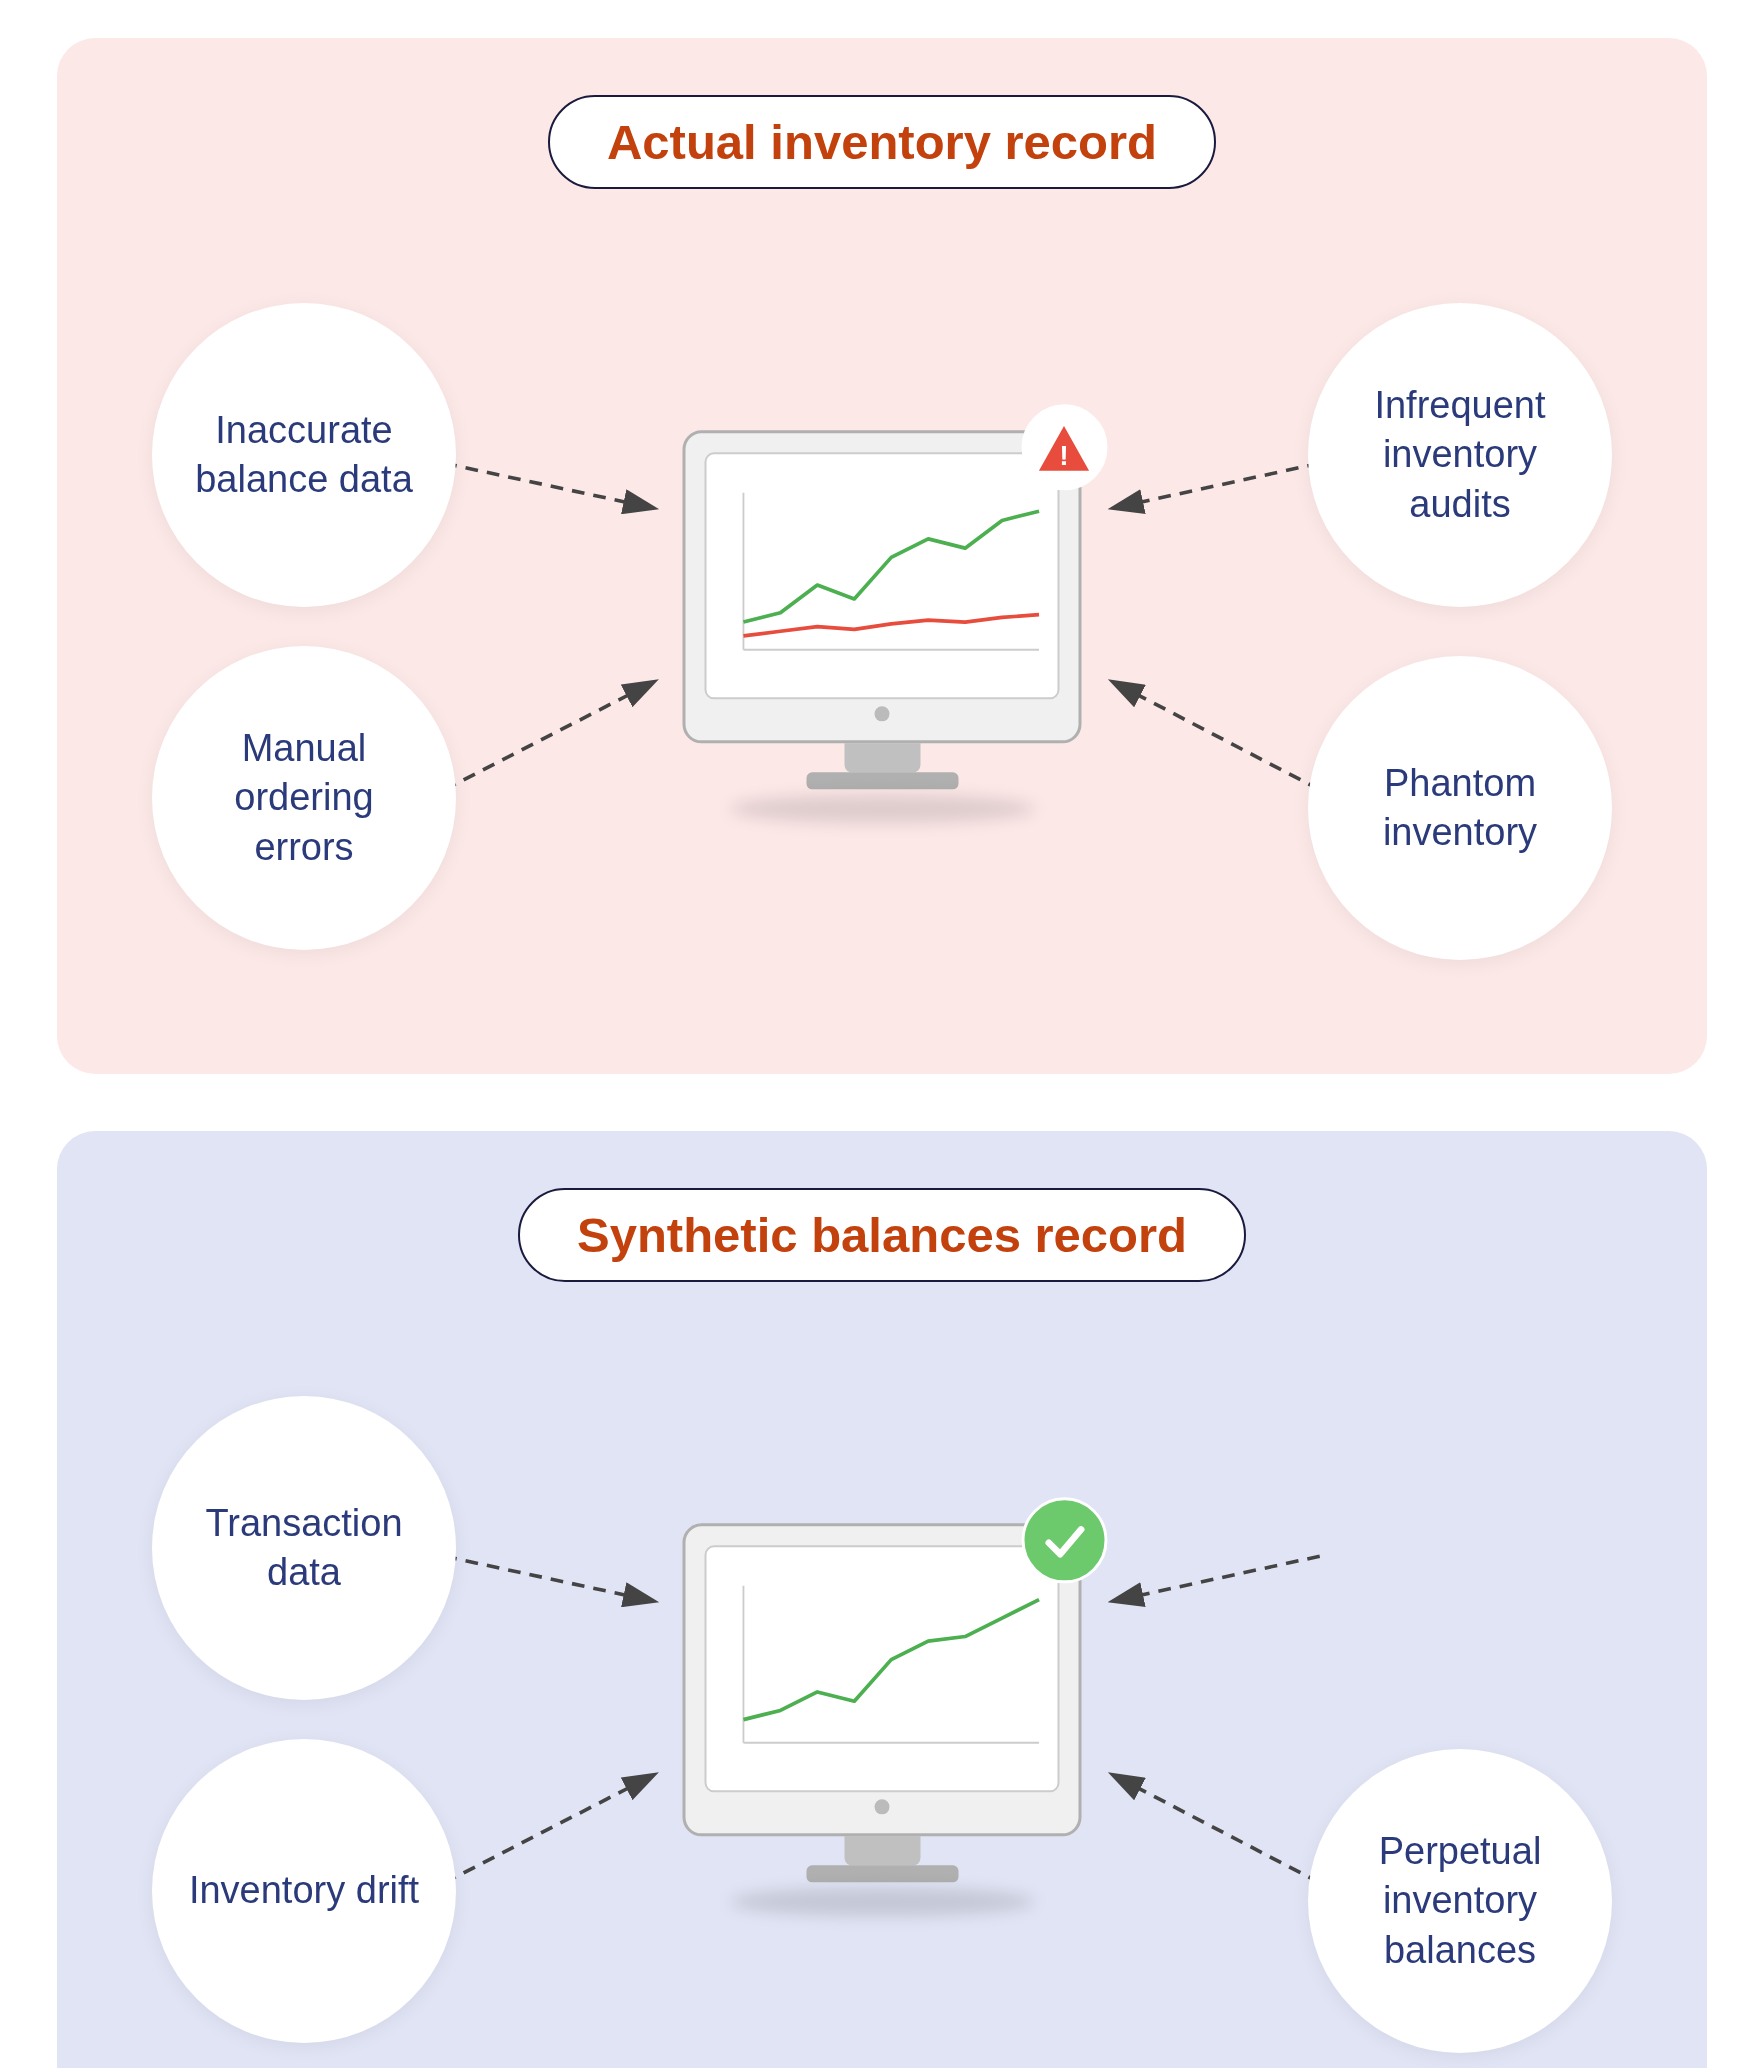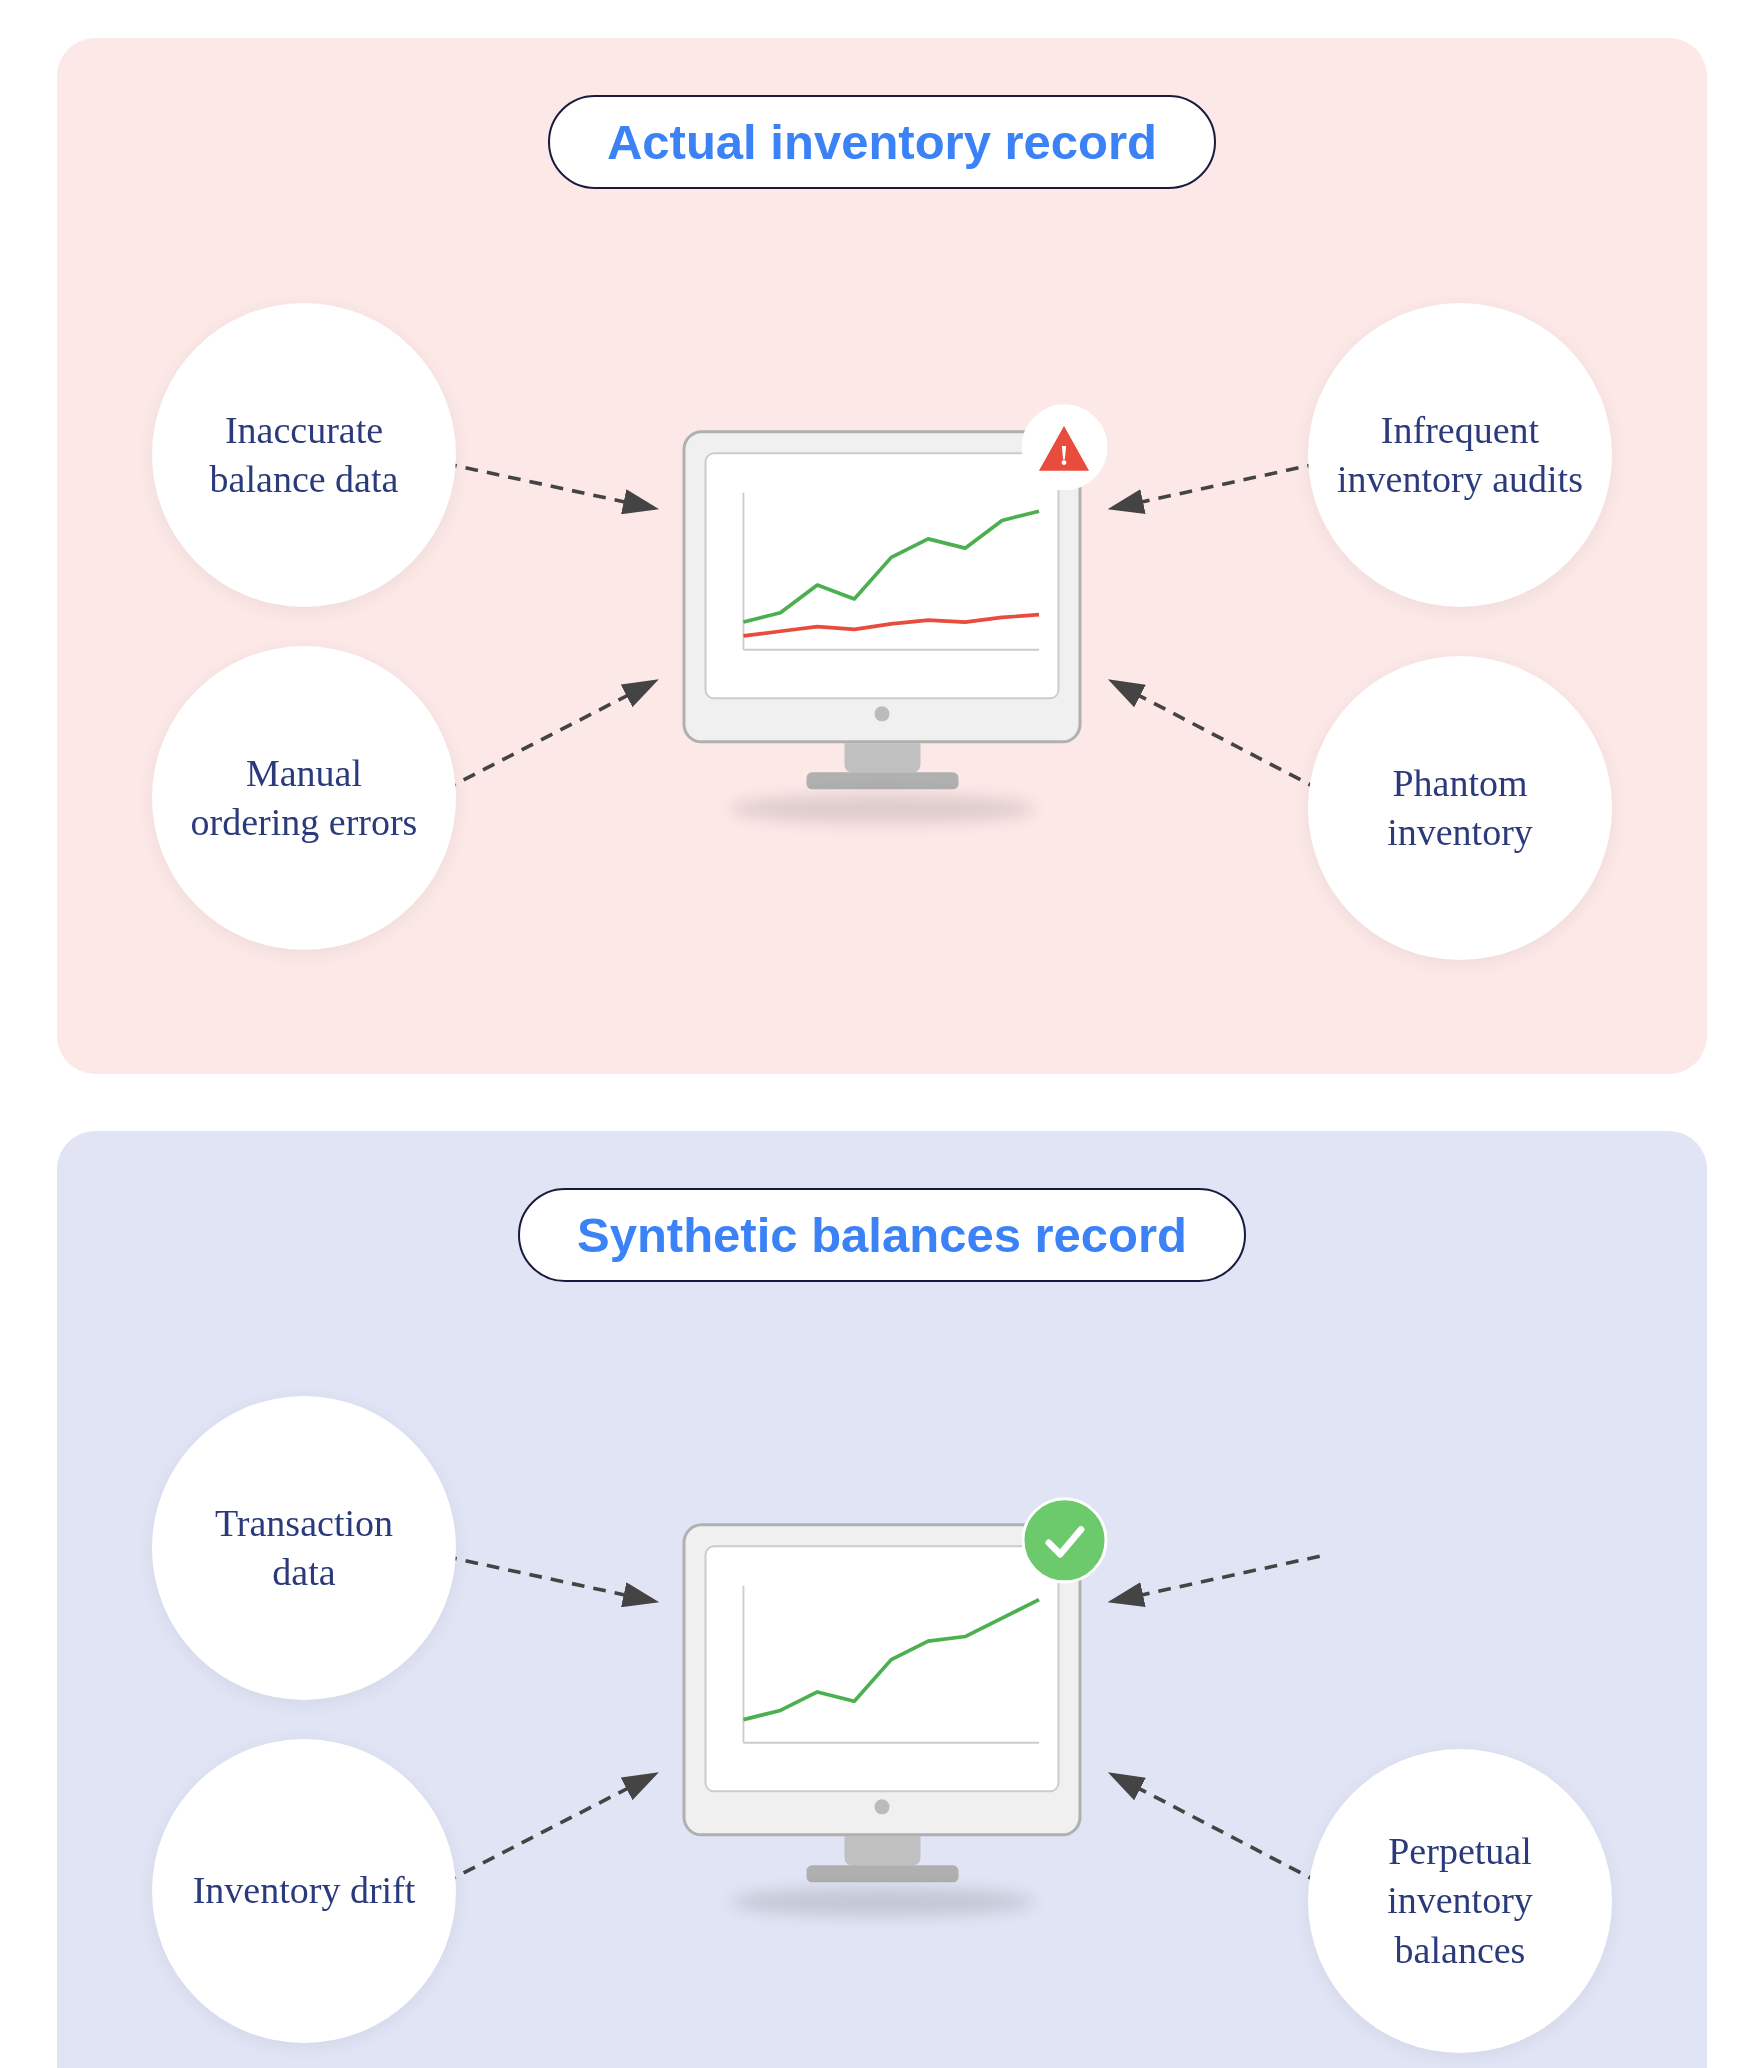--- a/index.html
+++ b/index.html
@@ -34,33 +34,32 @@
     }
 
     .title-badge {
       display: inline-block;
       background: #fff;
       border: 2.9px solid #1a1a3e;
       border-radius: 57px;
       padding: 17px 57px;
       font-size: 49px;
       font-weight: 700;
-      color: #3b82f6;
+      color: #c2410c;
       margin-bottom: 57px;
       white-space: nowrap;
     }
 
     .diagram-area {
       width: 100%;
       display: flex;
       align-items: center;
       justify-content: center;
       position: relative;
       height: 761px;
-      font-family: Liberation Serif, serif;
     }
 
     .circle-node {
       width: 304px;
       height: 304px;
       background: #fff;
       border-radius: 50%;
       display: flex;
       align-items: center;
       justify-content: center;

